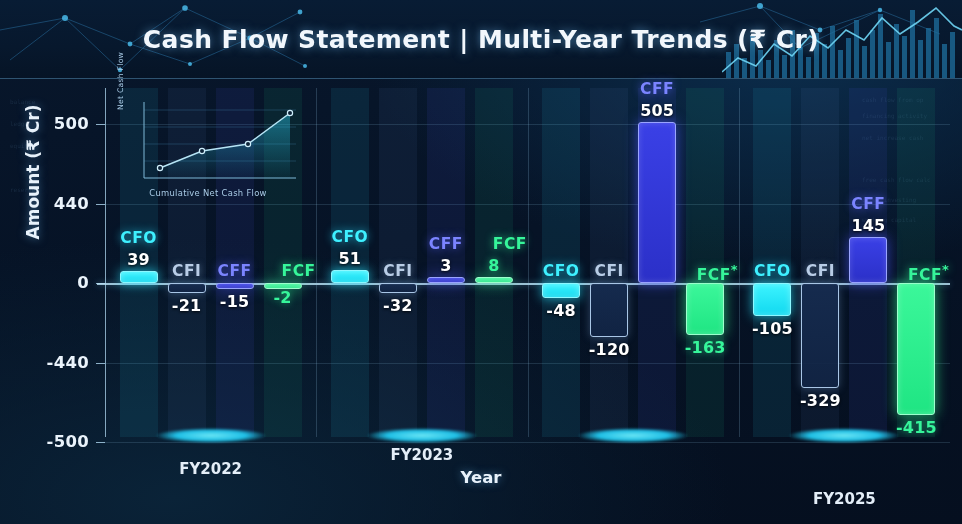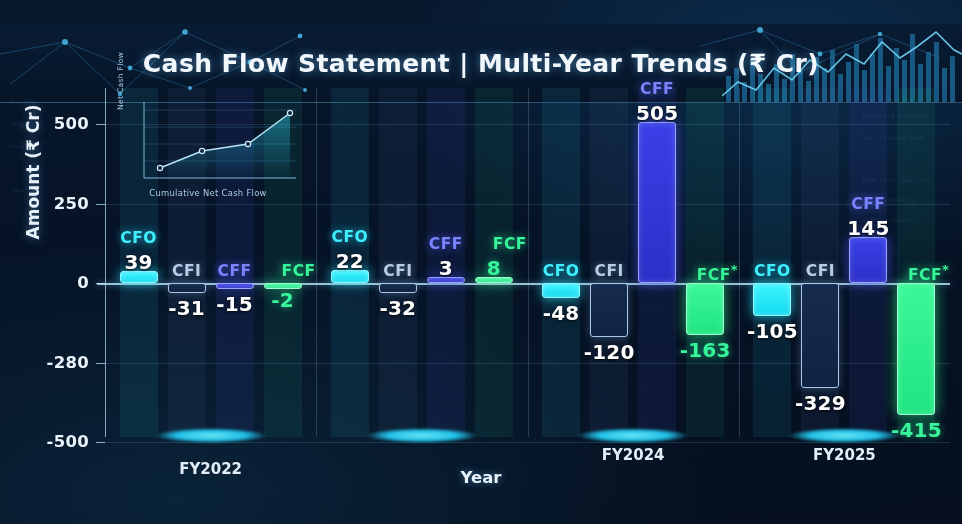--- a/index.html
+++ b/index.html
@@ -14,21 +14,21 @@
   #app { position:relative; width:962px; height:524px; overflow:hidden;
          background:
            radial-gradient(900px 420px at 18% 95%, #0a2338 0%, rgba(10,35,56,0) 62%),
            radial-gradient(700px 360px at 82% 10%, #0b2d4c 0%, rgba(11,45,76,0) 60%),
            linear-gradient(175deg,#08172c 0%, #061326 45%, #050f1f 100%);
   }
   
   #header { position:absolute; left:0; top:0; width:962px; height:79px;
             background:linear-gradient(180deg,#081c34 0%, #07182d 60%, #061426 100%);
             border-bottom:1px solid rgba(120,190,230,.35);
-            overflow:hidden;margin-top:24px; }
+            overflow:hidden; }
   #header .net { position:absolute; inset:0; }
   #title { position:absolute; left:0; top:0; width:962px; height:79px;
            display:flex; align-items:center; justify-content:center;
            font-size:25px; font-weight:700; letter-spacing:.4px;
            color:#f2f7fc; text-shadow:0 0 10px rgba(120,200,255,.55);
            font-family:"DejaVu Sans", sans-serif; }
   
   #headbars { position:absolute; right:0; top:0; width:240px; height:79px; }
 
   
@@ -59,21 +59,21 @@
              border:1px solid #9dffcd; box-shadow:0 0 14px rgba(45,240,140,.7), inset 0 0 6px rgba(255,255,255,.25); }
 
   .sname { position:absolute; font-size:15.5px; font-weight:700; letter-spacing:.5px;
            text-align:center; white-space:nowrap; }
   .sname.cfo { color:#3ef0ff; text-shadow:0 0 8px rgba(40,220,255,.75);text-align:center; }
   .sname.cfi { color:#b9cde6; text-shadow:0 0 6px rgba(150,190,230,.5); }
   .sname.cff { color:#7b84ff; text-shadow:0 0 8px rgba(90,100,255,.75); }
   .sname.fcf { color:#36f59a; text-shadow:0 0 8px rgba(45,240,150,.75);text-align:right; }
   .sname .ast { font-size:13px; vertical-align:super; }
 
-  .val { position:absolute; font-size:20px; font-weight:700; text-align:center;
+  .val { position:absolute; font-size:16px; font-weight:700; text-align:center;
          white-space:nowrap; letter-spacing:.2px; }
   .val.w { color:#ffffff; text-shadow:0 1px 3px rgba(0,0,0,.85); }
   .val.g { color:#36f59a; text-shadow:0 0 7px rgba(45,240,150,.6); }
 
   
   #ytitle { position:absolute; left:18px; top:162px; width:170px;
             transform:rotate(-90deg); transform-origin:center center;
             margin-left:-70px; text-align:center;
             font-size:17px; font-weight:700; color:#e8f2fb;
             text-shadow:0 0 9px rgba(120,200,255,.5); }
@@ -180,51 +180,51 @@
   <div id="ytitle">Amount (₹ Cr)</div>
 
   <div id="plot">
     <div class="yaxis"></div>
     <div id="layers">
         <div class="gridline" style="top: 36px;"></div>
         <div class="ytick" style="top: 36px;"></div>
         <div class="ytxt" style="left: -78px; top: 26px;">500</div>
         <div class="gridline" style="top: 115.5px;"></div>
         <div class="ytick" style="top: 115.5px;"></div>
-        <div class="ytxt" style="left: -78px; top: 105.5px;">250</div>
+        <div class="ytxt" style="left: -78px; top: 105.5px;">440</div>
         <div class="ytick" style="top: 195px;"></div>
         <div class="ytxt" style="left: -78px; top: 185px;">0</div>
         <div class="gridline" style="top: 274.5px;"></div>
         <div class="ytick" style="top: 274.5px;"></div>
-        <div class="ytxt" style="left: -78px; top: 264.5px;">-280</div>
+        <div class="ytxt" style="left: -78px; top: 264.5px;">-440</div>
         <div class="gridline" style="top: 354px;"></div>
         <div class="ytick" style="top: 354px;"></div>
         <div class="ytxt" style="left: -78px; top: 344px; text-align: right;">-500</div>
         <div class="zeroline" style="top: 195px;"></div>
         <div class="band" style="left: 14.625px; width: 38px; background: rgba(40, 200, 230, 0.1);"></div>
         <div class="bar cfo" style="left: 14.625px; width: 38px; top: 182.598px; height: 12.402px;"></div>
         <div class="sname cfo" style="left: 0.625px; width: 66px; top: 140.598px;">CFO</div>
         <div class="val w" style="left: -3.375px; width: 74px; top: 161.598px;">39</div>
         <div class="band" style="left: 62.625px; width: 38px; background: rgba(110, 160, 220, 0.07);"></div>
         <div class="bar cfi" style="left: 62.625px; width: 38px; top: 195px; height: 9.858px;"></div>
         <div class="sname cfi" style="left: 48.625px; width: 66px; top: 174px;">CFI</div>
-        <div class="val w" style="left: 44.625px; width: 74px; top: 207.858px;">-31</div>
+        <div class="val w" style="left: 44.625px; width: 74px; top: 207.858px;">-21</div>
         <div class="band" style="left: 110.625px; width: 38px; background: rgba(70, 80, 220, 0.11);"></div>
         <div class="bar cff" style="left: 110.625px; width: 38px; top: 195px; height: 6px;"></div>
         <div class="sname cff" style="left: 96.625px; width: 66px; top: 174px;">CFF</div>
         <div class="val w" style="left: 92.625px; width: 74px; top: 204px;">-15</div>
         <div class="band" style="left: 158.625px; width: 38px; background: rgba(40, 230, 150, 0.08);"></div>
         <div class="bar fcf" style="left: 158.625px; width: 38px; top: 195px; height: 6px;"></div>
         <div class="sname fcf" style="left: 144.625px; width: 66px; top: 174px;">FCF</div>
         <div class="val g" style="left: 140.625px; width: 74px; top: 200px;">-2</div>
         <div class="vsep" style="left: 211.25px;"></div>
         <div class="band" style="left: 225.875px; width: 38px; background: rgba(40, 200, 230, 0.1);"></div>
         <div class="bar cfo" style="left: 225.875px; width: 38px; top: 181.644px; height: 13.356px;"></div>
         <div class="sname cfo" style="left: 211.875px; width: 66px; top: 139.644px;">CFO</div>
-        <div class="val w" style="left: 207.875px; width: 74px; top: 160.644px;">22</div>
+        <div class="val w" style="left: 207.875px; width: 74px; top: 160.644px;">51</div>
         <div class="band" style="left: 273.875px; width: 38px; background: rgba(110, 160, 220, 0.07);"></div>
         <div class="bar cfi" style="left: 273.875px; width: 38px; top: 195px; height: 10.176px;"></div>
         <div class="sname cfi" style="left: 259.875px; width: 66px; top: 174px;">CFI</div>
         <div class="val w" style="left: 255.875px; width: 74px; top: 208.176px;">-32</div>
         <div class="band" style="left: 321.875px; width: 38px; background: rgba(70, 80, 220, 0.11);"></div>
         <div class="bar cff" style="left: 321.875px; width: 38px; top: 189px; height: 6px;"></div>
         <div class="sname cff" style="left: 307.875px; width: 66px; top: 147px;">CFF</div>
         <div class="val w" style="left: 303.875px; width: 74px; top: 168px;">3</div>
         <div class="band" style="left: 369.875px; width: 38px; background: rgba(40, 230, 150, 0.08);"></div>
         <div class="bar fcf" style="left: 369.875px; width: 38px; top: 189px; height: 6px;"></div>
@@ -294,17 +294,17 @@
     </svg>
     <div class="iy">Net Cash Flow</div>
     <div class="ititle">Cumulative Net Cash Flow</div>
   </div>
 
   <div id="xtitle">Year</div>
 
 <div class="pedestal" style="left: 155.625px; width: 110px;"></div>
     <div class="xtlabel" style="left: 150.625px; width: 120px; margin-top: 14px;">FY2022</div>
     <div class="pedestal" style="left: 366.875px; width: 110px;"></div>
+    <div class="xtlabel" style="left: 361.875px; width: 120px;">FY2023</div>
     <div class="pedestal" style="left: 578.125px; width: 110px;"></div>
-    <div class="xtlabel" style="left: 573.125px; width: 120px;">FY2024</div>
     <div class="pedestal" style="left: 789.375px; width: 110px;"></div>
-    <div class="xtlabel" style="left: 784.375px; width: 120px;">FY2025</div>
+    <div class="xtlabel" style="left: 784.375px; width: 120px; margin-top: 44px;">FY2025</div>
   </div>
 
 </body></html>

